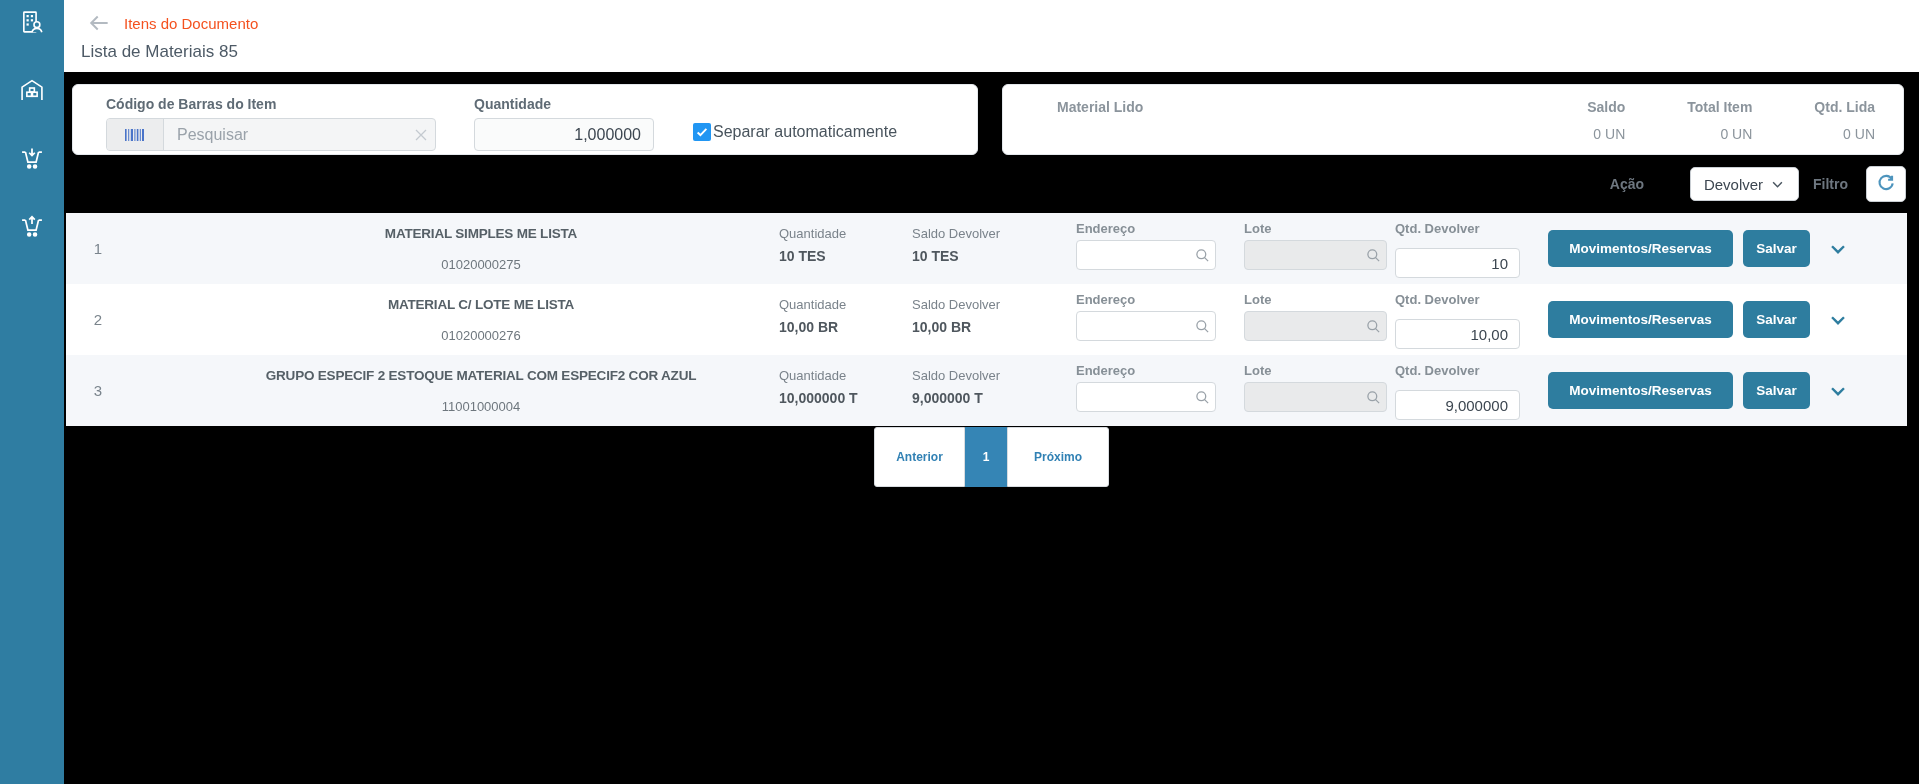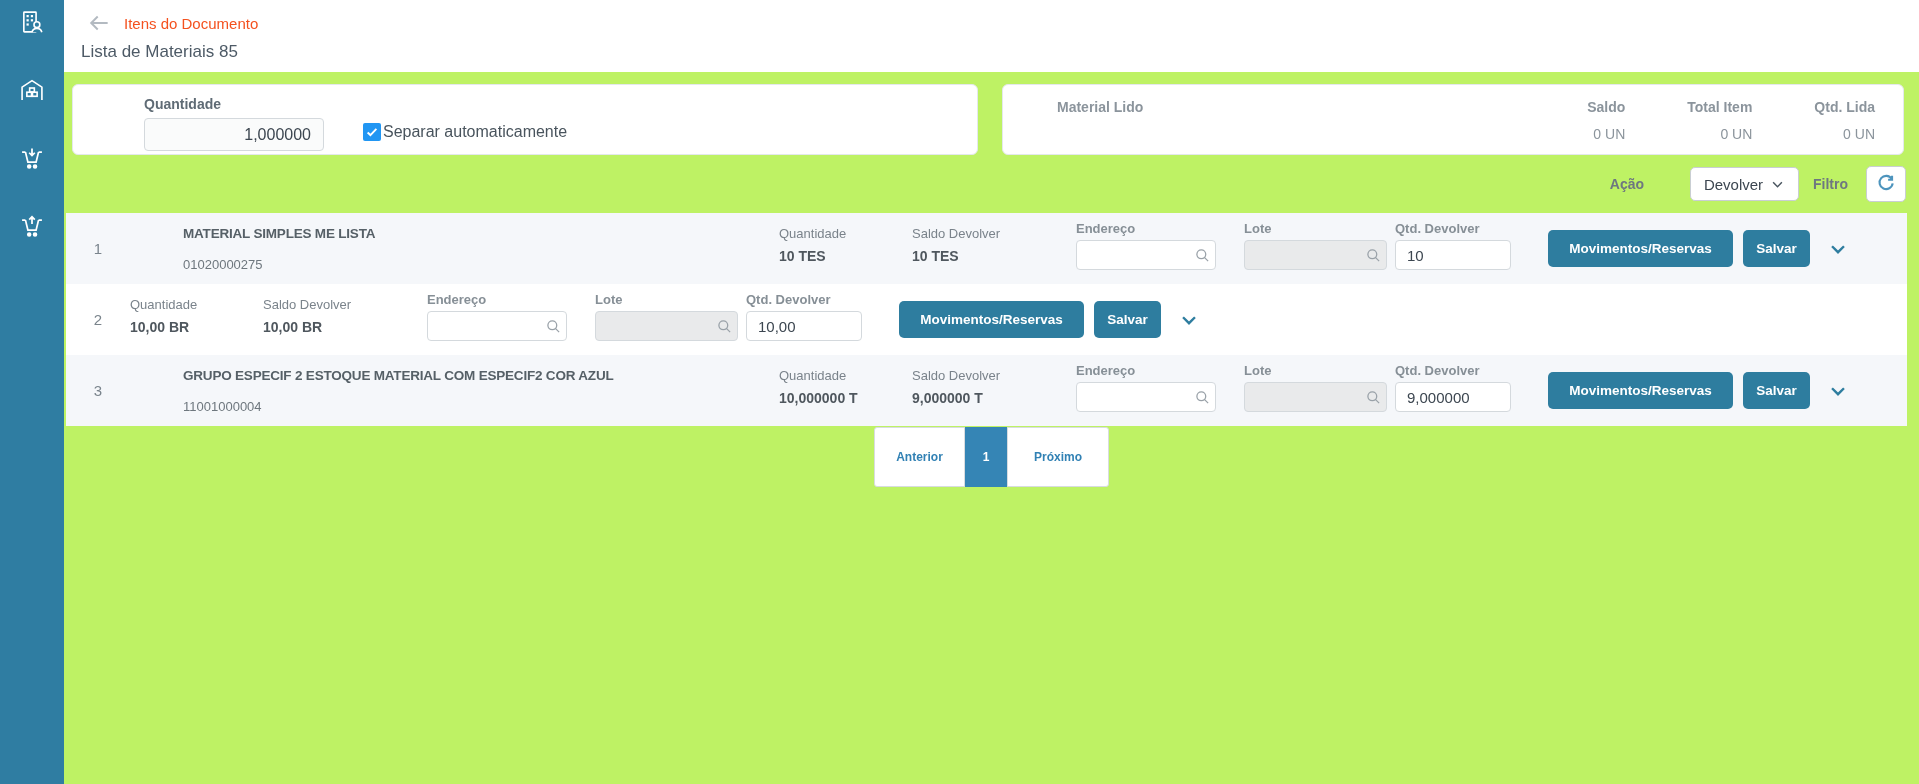--- a/index.html
+++ b/index.html
@@ -6,21 +6,21 @@
   html,body { width:1919px; height:784px; overflow:hidden; }
   body { font-family:"Liberation Sans","DejaVu Sans",sans-serif; background:#EEF2F7; }
   .app { display:flex; width:1919px; height:784px; }
 
   
   .sidebar { width:64px; background:#2F7DA2; flex:0 0 64px; display:flex; flex-direction:column;
              align-items:center; padding-top:8px; gap:40px; }
   .side-icon { width:28px; height:28px; display:flex; align-items:center; justify-content:center; cursor:pointer; }
 
   
-  .main { flex:1; display:flex; flex-direction:column; background:#bef264; }
+  .main { flex:1; display:flex; flex-direction:column; background:#000000; }
   .header { background:#fff; height:72px; padding:10px 0 0 0; }
   .header-row1 { display:flex; align-items:center; padding-left:22px; gap:12px; height:26px; }
   .back-link { color:#F4511E; font-size:15px; font-weight:500; cursor:pointer; }
   .page-title { padding-left:17px; margin-top:6px; color:#4D5A66; font-size:17px; }
 
   .content { flex:1; display:flex; flex-direction:column; }
 
   
   .top-cards { display:flex; margin:12px 15px 0 8px; gap:24px; }
   .card { background:#fff; border:1px solid #E4E8EC; border-radius:6px; height:71px; }
@@ -62,41 +62,41 @@
   .refresh-btn { margin-left:18px; width:40px; height:36px; background:#fff; border:1px solid #C9CED3;
                  border-radius:5px; display:flex; align-items:center; justify-content:center; cursor:pointer; }
 
   
   .table { margin:11px 12px 0 2px; }
   .trow { height:71px; display:flex; align-items:stretch; }
   .trow.alt { background:#F5F7FA; }
   .trow.plain { background:#fff; }
   .cell-num { width:64px; display:flex; align-items:center; justify-content:center;
               color:#7A848C; font-size:15px; }
-  .cell-name { margin-left:53px; width:596px; display:flex; flex-direction:column; justify-content:center; gap:16px; }
+  .cell-name { margin-left:53px; width:596px; display:flex; flex-direction:column; justify-content:center; gap:16px;align-items:center; }
   .mat-name { color:#566067; font-size:13.5px; font-weight:bold; letter-spacing:-0.2px; }
   .mat-code { color:#6E777E; font-size:13px; }
   .cell-kv { padding-top:13px; display:flex; flex-direction:column; gap:7px; }
   .kv-label { color:#7A838B; font-size:13px; }
   .kv-value { color:#4F575E; font-size:14px; font-weight:bold; }
   .c-qty { width:133px; }
   .c-saldo { width:164px; }
   .cell-fld { padding-top:8px; display:flex; flex-direction:column; gap:4px; }
   .fld-sm-label { color:#868F96; font-size:13px; font-weight:bold; }
   .c-end { width:140px; }
   .c-lote { width:143px; margin-left:28px; }
   .c-qdev { width:125px; margin-left:8px; }
   .row-input { height:30px; border:1px solid #D4D9DD; border-radius:4px; background:#fff;
                display:flex; align-items:center; }
   .row-input input { flex:1; min-width:0; border:none; outline:none; background:transparent;
                      font-size:14px; color:#3C4650; padding:0 4px 0 9px; font-family:inherit; }
   .row-input .mag { width:26px; display:flex; align-items:center; justify-content:center; }
   .row-input.disabled { background:#E9EAEB; }
-  .qdev-input { height:30px; width:116px; border:1px solid #D4D9DD; border-radius:4px; background:#fff;
-                padding:0 11px; font-size:15px; color:#3C4650; outline:none; font-family:inherit; }
+  .qdev-input { height:30px; width:125px; border:1px solid #D4D9DD; border-radius:4px; background:#fff;
+                text-align:right; padding:0 11px; font-size:15px; color:#3C4650; outline:none; font-family:inherit;margin-top:8px; }
   .btn { border:none; border-radius:5px; background:#2E7D9F; color:#fff; font-weight:bold;
          font-size:13.5px; cursor:pointer; height:37px; align-self:center; font-family:inherit; }
   .btn-mov { margin-left:28px; width:185px; }
   .btn-save { margin-left:10px; width:67px; }
   .row-chev { margin-left:16px; align-self:center; width:24px; height:24px; display:flex;
               align-items:center; justify-content:center; cursor:pointer; }
 
   
   .pagination { margin-top:1px; display:flex; justify-content:center; }
   .pg-btn { height:60px; display:flex; align-items:center; justify-content:center;
@@ -163,20 +163,42 @@
         </span>
         <span class="back-link">Itens do Documento</span>
       </div>
       <div class="page-title">Lista de Materiais 85</div>
     </div>
 
     <div class="content">
 
       <div class="top-cards">
         <div class="card scan-card">
+          <div>
+            <div class="fld-label">Código de Barras do Item</div>
+            <div class="input-group">
+              <div class="ig-prefix">
+                <svg viewBox="0 0 24 16" width="24" height="16" fill="#4A74C9">
+                  <rect x="2" y="2" width="1.6" height="12"></rect>
+                    <rect x="5.2" y="2" width="1" height="12"></rect>
+                  <rect x="7.8" y="2" width="2.2" height="12"></rect>
+                    <rect x="11.4" y="2" width="1" height="12"></rect>
+                  <rect x="13.8" y="2" width="1.6" height="12"></rect>
+                    <rect x="16.8" y="2" width="1" height="12"></rect>
+                  <rect x="19" y="2" width="2" height="12"></rect>
+                </svg>
+              </div>
+              <input class="ig-input" type="text" placeholder="Pesquisar" style="">
+              <span class="ig-clear">
+                <svg viewBox="0 0 20 20" width="20" height="20" stroke="#C4CAD0" stroke-width="1.3">
+                  <path d="M5 5 L15 15 M15 5 L5 15"></path>
+                </svg>
+              </span>
+            </div>
+          </div>
           <div class="qty-field">
             <div class="fld-label">Quantidade</div>
             <input class="qty-input" type="text" value="1,000000" style="">
           </div>
           <label class="sep-check">
             <span class="checkbox">
               <svg viewBox="0 0 16 16" width="14" height="14" fill="none" stroke="#fff" stroke-width="2.2">
                 <path d="M3 8.5 L6.2 11.5 L13 4.5"></path>
               </svg>
             </span>
@@ -270,20 +292,24 @@
           <button class="btn btn-save">Salvar</button>
           <span class="row-chev">
             <svg viewBox="0 0 24 24" width="22" height="22" fill="none" stroke="#2E7D9F" stroke-width="2.6">
               <path d="M5.5 9 L12 15.5 L18.5 9"></path>
             </svg>
           </span>
         </div>
 
         <div class="trow plain">
           <div class="cell-num">2</div>
+          <div class="cell-name">
+            <div class="mat-name">MATERIAL C/ LOTE ME LISTA</div>
+            <div class="mat-code">01020000276</div>
+          </div>
           <div class="cell-kv c-qty">
             <div class="kv-label">Quantidade</div>
             <div class="kv-value">10,00 BR</div>
           </div>
           <div class="cell-kv c-saldo">
             <div class="kv-label">Saldo Devolver</div>
             <div class="kv-value">10,00 BR</div>
           </div>
           <div class="cell-fld c-end">
             <div class="fld-sm-label">Endereço</div>

